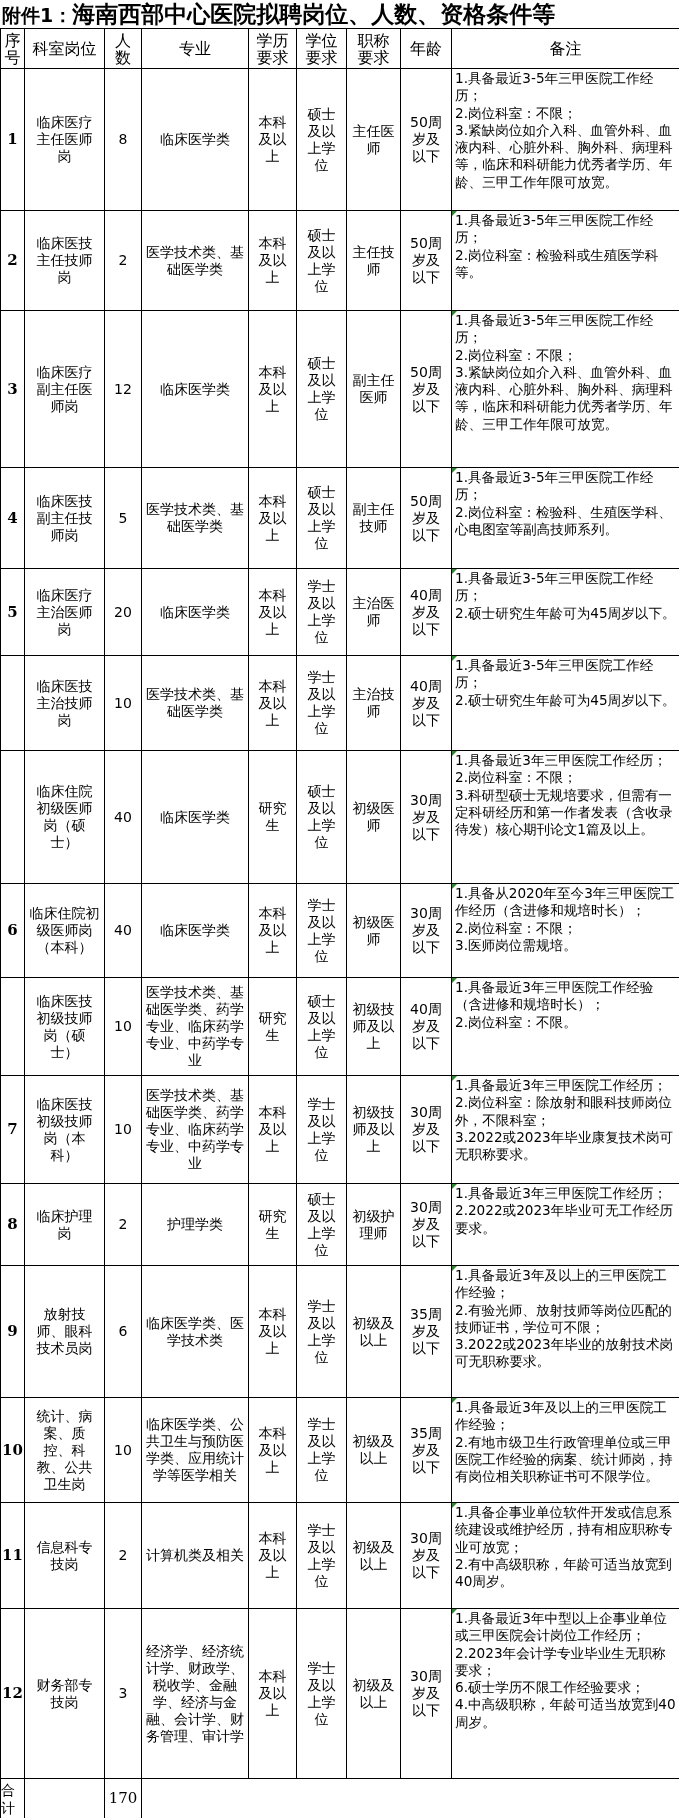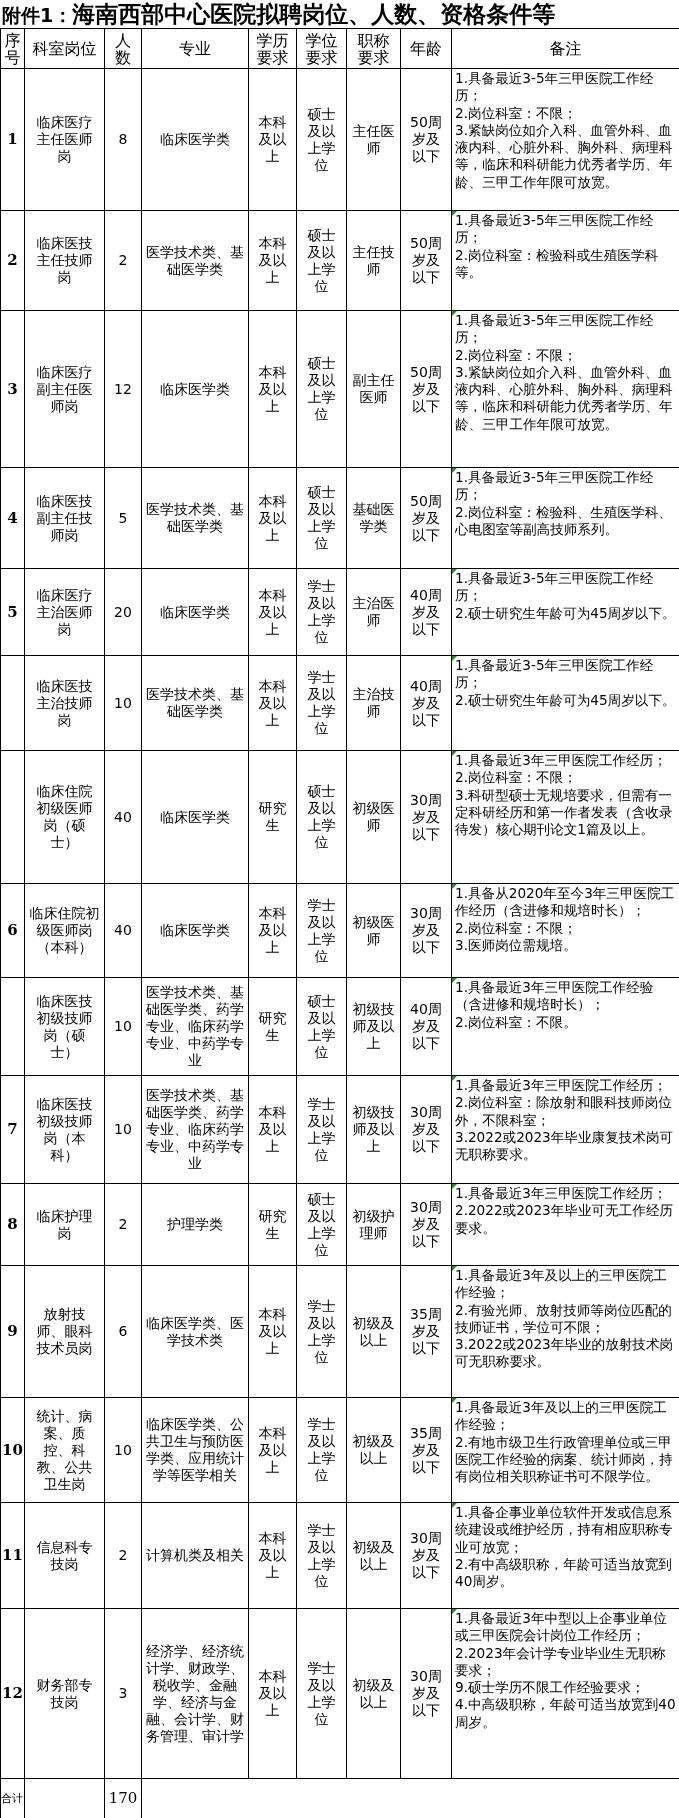--- a/index.html
+++ b/index.html
@@ -5,21 +5,21 @@
   html, body { margin:0; padding:0; background:#ffffff; }
   body { width:679px; height:1818px; overflow:hidden; font-family:"DejaVu Sans", sans-serif; color:#000; }
   .title { height:28px; line-height:28px; font-size:23px; font-weight:bold; white-space:nowrap; padding-left:2px; letter-spacing:0px; }
   .title .prefix { font-size:19px; }
   table { border-collapse:collapse; table-layout:fixed; width:679px; }
   td, th { border:1.5px solid #000; padding:0 2px; vertical-align:middle; text-align:center; font-size:14px; line-height:17px; font-weight:normal; word-break:break-all; overflow:hidden; }
   th { font-size:16px; line-height:19px; }
   td.seq { font-weight:bold; font-family:"DejaVu Serif", serif; font-size:15px; padding:0; }
   td.remark { text-align:left; vertical-align:top; padding:1px 2px 0 3px; font-size:13.6px; line-height:17.3px; position:relative; }
   td.remark .mark { position:absolute; left:0; top:0; width:0; height:0; border-top:5px solid #2a8a2a; border-right:5px solid transparent; }
-  td.total-seq { font-size:11px; line-height:16px; }
+  td.total-seq { font-size:14px; line-height:16px; }
   td.total-count { font-family:"DejaVu Serif", serif; font-size:15px; }
 </style>
 </head>
 <body>
 
 <div class="title"><span class="prefix">附件1：</span><span>海南西部中心医院拟聘岗位、人数、资格条件等</span></div>
 
 <table>
   <colgroup>
     <col style="width:24px">
@@ -98,21 +98,21 @@
           </div>
         </td>
       </tr>
       <tr style="height: 101px;">
         <td class="seq">4</td>
         <td style="padding:0 8px;">临床医技副主任技师岗</td>
         <td>5</td>
         <td style="padding:0 3px;">医学技术类、基础医学类</td>
         <td style="padding:0 6px;">本科及以上</td>
         <td style="padding:0 7px;">硕士及以上学位</td>
-        <td style="padding:0 2px;">基础医学类</td>
+        <td style="padding:0 2px;">副主任技师</td>
         <td style="padding:0 6px;">50周岁及以下</td>
         <td class="remark">
           <span class="mark"></span>
           <div>
             <div>1.具备最近3-5年三甲医院工作经历；</div>
             <div>2.岗位科室：检验科、生殖医学科、心电图室等副高技师系列。</div>
           </div>
         </td>
       </tr>
       <tr style="height: 87px;">
@@ -296,21 +296,21 @@
         <td style="padding:0 3px;">经济学、经济统计学、财政学、税收学、金融学、经济与金融、会计学、财务管理、审计学</td>
         <td style="padding:0 6px;">本科及以上</td>
         <td style="padding:0 7px;">学士及以上学位</td>
         <td style="padding:0 2px;">初级及以上</td>
         <td style="padding:0 6px;">30周岁及以下</td>
         <td class="remark">
           <span class="mark"></span>
           <div>
             <div>1.具备最近3年中型以上企事业单位或三甲医院会计岗位工作经历；</div>
             <div>2.2023年会计学专业毕业生无职称要求；</div>
-            <div>9.硕士学历不限工作经验要求；</div>
+            <div>6.硕士学历不限工作经验要求；</div>
             <div>4.中高级职称，年龄可适当放宽到40周岁。</div>
           </div>
         </td>
       </tr>
     </tbody>
   <tfoot>
     <tr style="height:40px">
       <td class="total-seq" style="padding:0;line-height:18px;text-align:left;">合计</td>
       <td></td>
       <td class="total-count">170</td>

